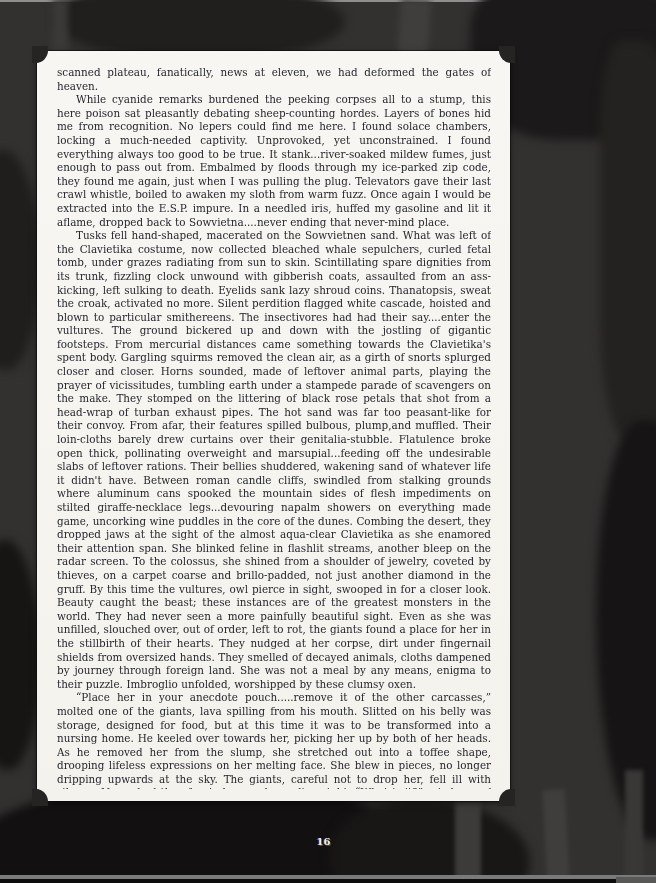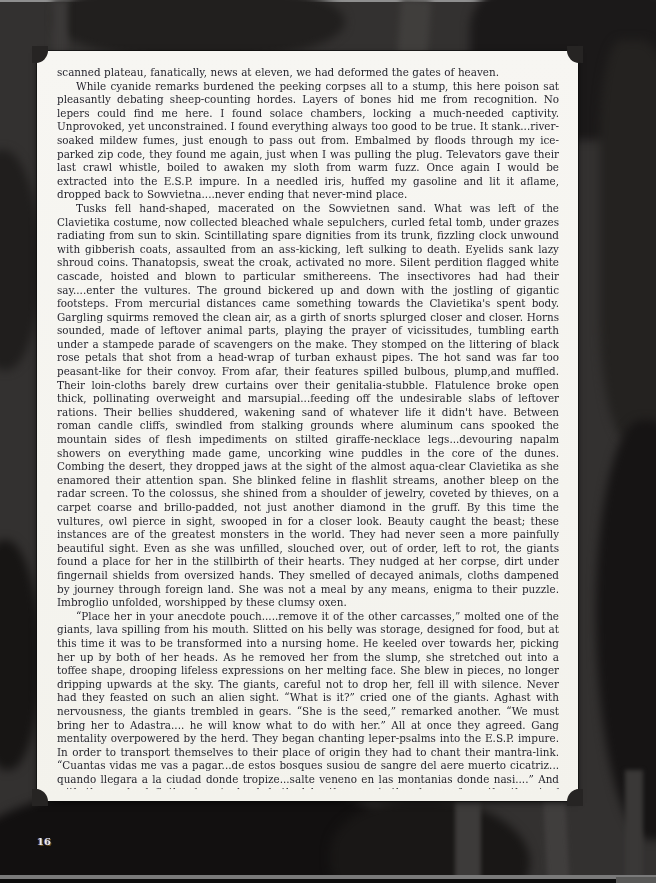--- a/index.html
+++ b/index.html
@@ -24,21 +24,21 @@
   .blob-bottom2{left:330px;top:800px;width:200px;height:120px;background:#191716;}
   .streak-b1{left:455px;top:800px;width:26px;height:80px;background:#3d3b3a;filter:blur(2px);}
   .streak-b2{left:545px;top:790px;width:22px;height:90px;background:#403e3d;filter:blur(2px);transform:rotate(-3deg);}
   .streak-b3{left:625px;top:770px;width:18px;height:110px;background:#3a3837;filter:blur(2px);}
   .bottom-line{left:0;top:875px;width:656px;height:4px;background:#7a7a7a;}
   .bottom-dark{left:0;top:879px;width:656px;height:4px;background:#0c0c0c;}
   .bottom-right-light{left:616px;top:877px;width:40px;height:6px;background:#585857;}
 
   
   .page{
-    position:absolute;left:37px;top:51px;width:541px;height:750px;
+    position:absolute;left:37px;top:51px;width:473px;height:750px;
     background:linear-gradient(180deg,#f7f6f2 0%,#f5f4ef 60%,#f3f2ec 100%);
     box-shadow:0 0 0 1px rgba(10,10,10,0.55), 0 2px 6px rgba(0,0,0,0.6);
   }
   .scoop{position:absolute;width:12px;height:13px;background:#262423;}
   .scoop.tl{left:-1px;top:-1px;border-bottom-right-radius:100%;box-shadow:-2px -2px 0 2px #262423;}
   .scoop.tr{right:-1px;top:-1px;border-bottom-left-radius:100%;box-shadow:2px -2px 0 2px #262423;}
   .scoop.bl{left:-1px;bottom:-1px;border-top-right-radius:100%;box-shadow:-2px 2px 0 2px #262423;}
   .scoop.br{right:-1px;bottom:-1px;border-top-left-radius:100%;box-shadow:2px 2px 0 2px #262423;}
 
   .page-text{
@@ -47,21 +47,21 @@
     font-size:10.4px;line-height:13.6px;color:#26262f;
     text-align:justify;
     word-spacing:0.2px;
   }
   .page-text p{margin:0;text-indent:19px;}
   .page-text p:first-child{text-indent:0;}
 
   
   .folio{
     position:absolute;left:37px;top:836px;width:573px;
-    text-align:left;
+    text-align:center;
     font-size:10px;font-weight:bold;color:#eceae7;
     text-shadow:-1px 0 0 rgba(70,100,230,0.55), 1px 1px 0 rgba(210,150,40,0.45);
   }
 </style>
 </head>
 <body>
 
 <div class="bg top-line"></div>
 <div class="bg blob blob-tl"></div>
 <div class="bg blob blob-tr"></div>

